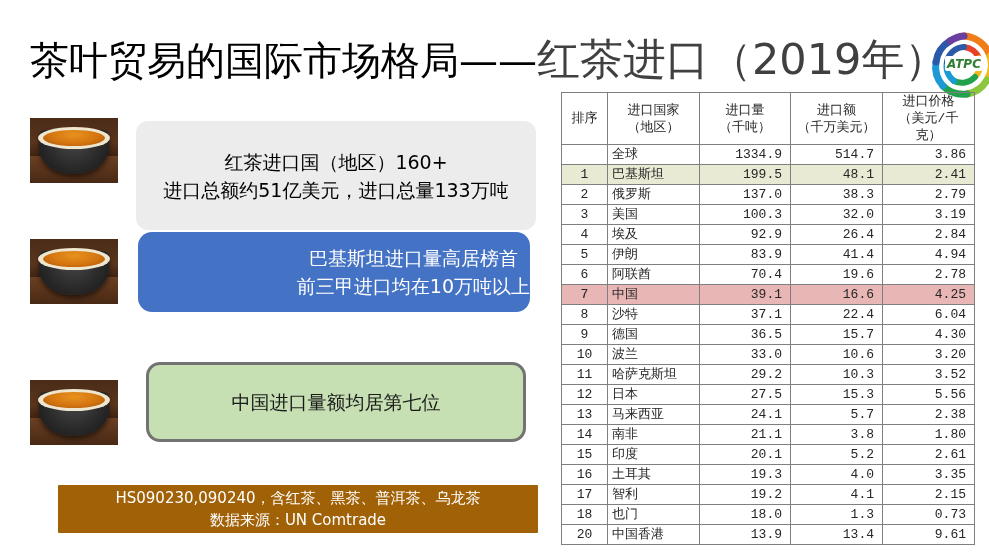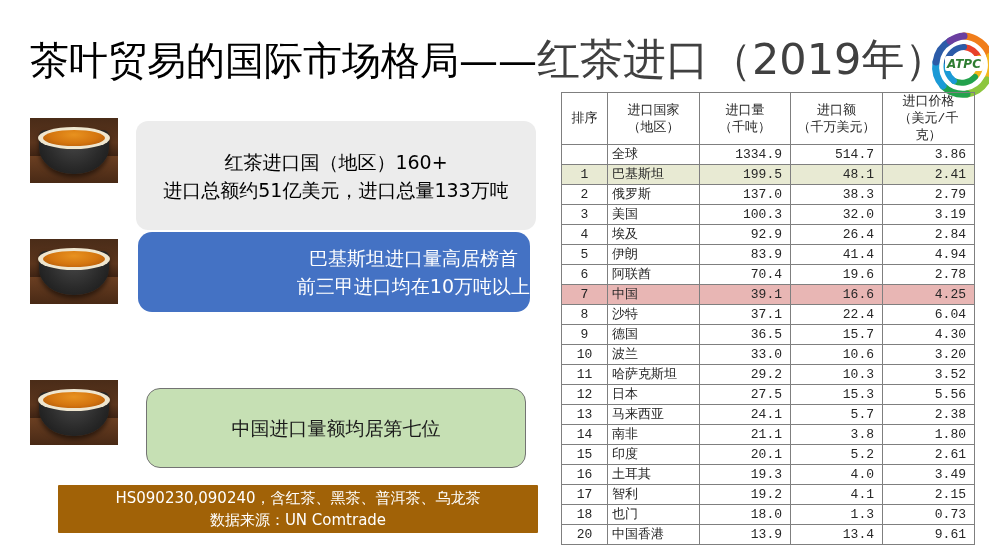--- a/index.html
+++ b/index.html
@@ -65,22 +65,22 @@
     left:136px;top:112px;width:400px;height:109px;
     background:#ECECEC;border-radius:12px;
     color:#000;font-size:19px;line-height:28px;margin-top:9px;
   }
   #callout-pakistan{
     left:138px;top:232px;width:392px;height:80px;
     background:#4472C4;border-radius:14px;
     color:#ffffff;font-size:19px;line-height:28px;justify-content:flex-end;
   }
   #callout-china{
-    left:146px;top:388px;width:380px;height:80px;
-    background:#C6E0B4;border:1px solid #737373;border-radius:14px;
+    left:146px;top:362px;width:380px;height:80px;
+    background:#C6E0B4;border:3px solid #737373;border-radius:14px;
     color:#1a1a1a;font-size:19px;line-height:28px;
   }
   #callout-source{
     left:58px;top:485px;width:480px;height:48px;
     background:#a16207;color:#ffffff;
     font-size:15px;line-height:22px;border-radius:1px;
   }
   
   #trade-table-wrap{
     position:absolute;left:561px;top:92px;width:414px;
@@ -322,21 +322,21 @@
           <td class="country">印度</td>
           <td class="num c-vol">20.1</td>
           <td class="num c-val">5.2</td>
           <td class="num c-price">2.61</td>
         </tr>
         <tr>
           <td class="rank">16</td>
           <td class="country">土耳其</td>
           <td class="num c-vol">19.3</td>
           <td class="num c-val">4.0</td>
-          <td class="num c-price">3.49</td>
+          <td class="num c-price">3.35</td>
         </tr>
         <tr>
           <td class="rank">17</td>
           <td class="country">智利</td>
           <td class="num c-vol">19.2</td>
           <td class="num c-val">4.1</td>
           <td class="num c-price">2.15</td>
         </tr>
         <tr>
           <td class="rank">18</td>

